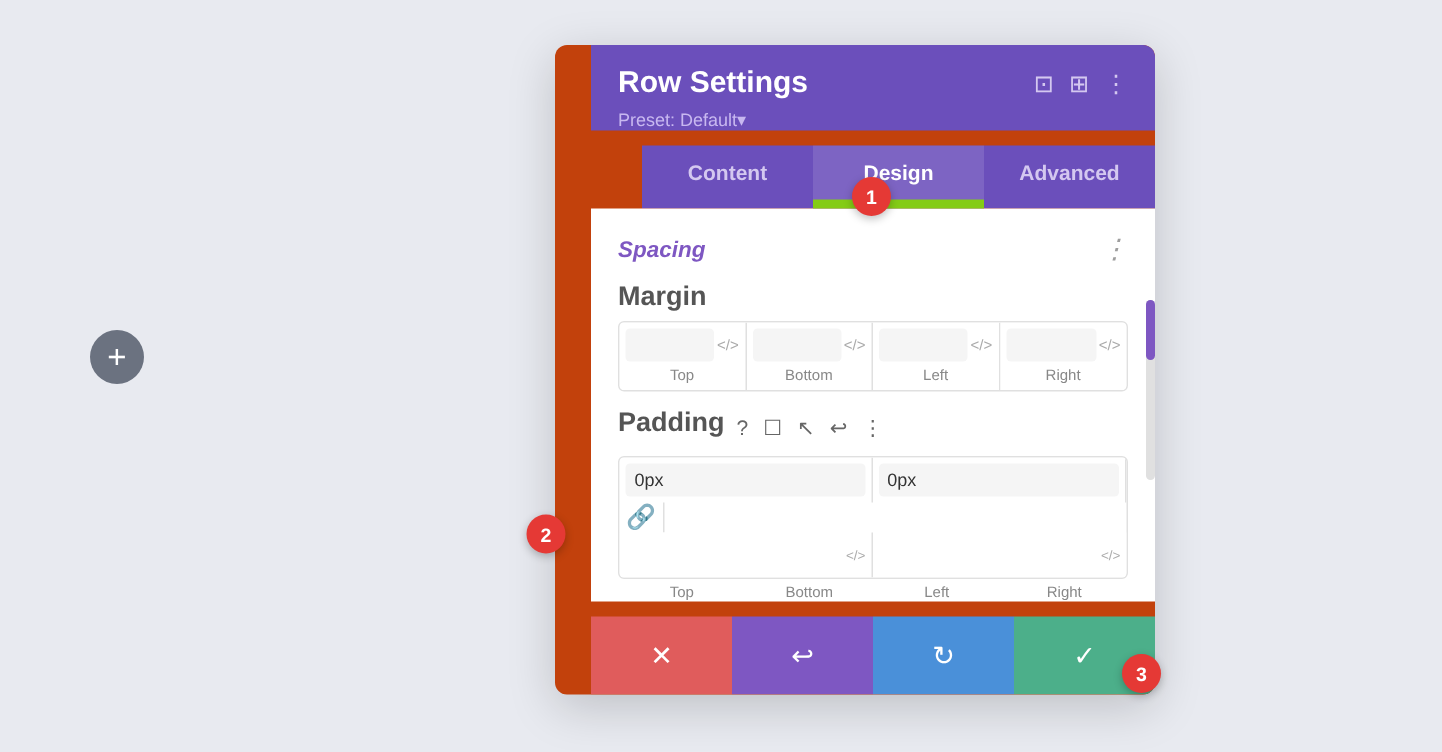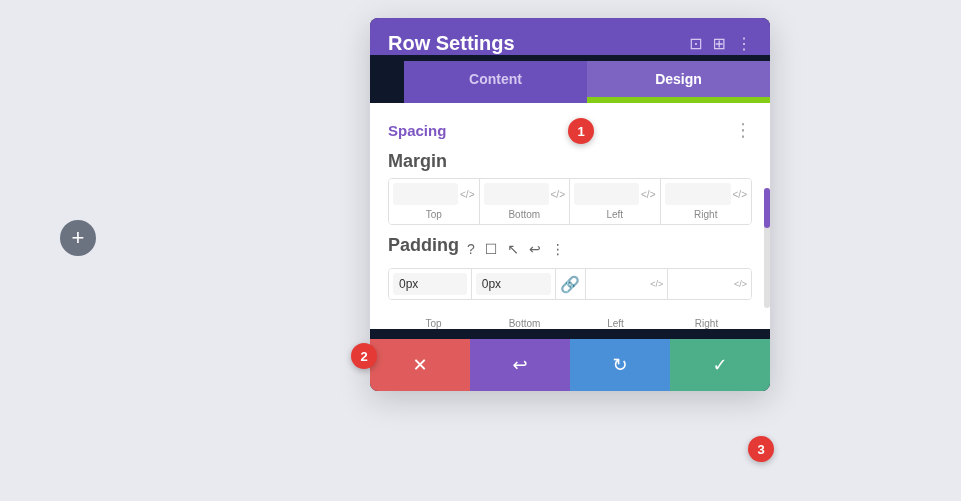--- a/index.html
+++ b/index.html
@@ -28,26 +28,27 @@
       justify-content: center;
       cursor: pointer;
       border: none;
       line-height: 1;
     }
 
     
     .panel {
       position: absolute;
       left: 370px;
-      top: 18px;
+      top: 30px;
       width: 400px;
-      background: #0f172a;
+      background: #c2410c;
       border-radius: 8px;
       box-shadow: 0 8px 32px rgba(0,0,0,0.18);
       overflow: hidden;
+      padding-left: 24px;
     }
 
     
     .panel-header {
       background: #6b4fbb;
       padding: 14px 18px 0 18px;
     }
     .panel-header-top {
       display: flex;
       align-items: center;
@@ -105,20 +106,21 @@
       padding: 16px 18px 0 18px;
       background: #fff;
     }
 
     
     .section-title-row {
       display: flex;
       align-items: center;
       justify-content: space-between;
       margin-bottom: 10px;
+      font-style: italic;
     }
     .section-title {
       color: #7e57c2;
       font-size: 15px;
       font-weight: 700;
     }
     .section-menu-icon {
       color: #9e9e9e;
       font-size: 18px;
       cursor: pointer;
@@ -200,21 +202,22 @@
       align-items: center;
     }
 
     
     .padding-grid-wrap {
       display: flex;
       align-items: stretch;
       border: 1px solid #e0e0e0;
       border-radius: 4px;
       overflow: hidden;
-      margin-bottom: 18px;
+      margin-bottom: 4px;
+      flex-direction: column;
     }
     .padding-left-cells {
       display: grid;
       grid-template-columns: 1fr 1fr;
       flex: 1;
       border-right: 1px solid #e0e0e0;
     }
     .padding-right-cells {
       display: grid;
       grid-template-columns: 1fr 1fr;
@@ -332,25 +335,29 @@
 
   <div class="panel-header">
     <div class="panel-header-top">
       <span class="panel-title">Row Settings</span>
       <div class="panel-header-icons">
         <span>⊡</span>
         <span>⊞</span>
         <span>⋮</span>
       </div>
     </div>
+    <div class="preset-label">
+      <span>Preset: Default</span><span>▾</span>
+    </div>
   </div>
 
   <div class="panel-tabs">
     <div class="tab">Content</div>
     <div class="tab active">Design</div>
+    <div class="tab">Advanced</div>
   </div>
 
   <div class="panel-body">
 
     <div class="section-title-row">
       <span class="section-title">Spacing</span>
       <span class="section-menu-icon">⋮</span>
     </div>
 
     <div class="field-group-label">Margin</div>

